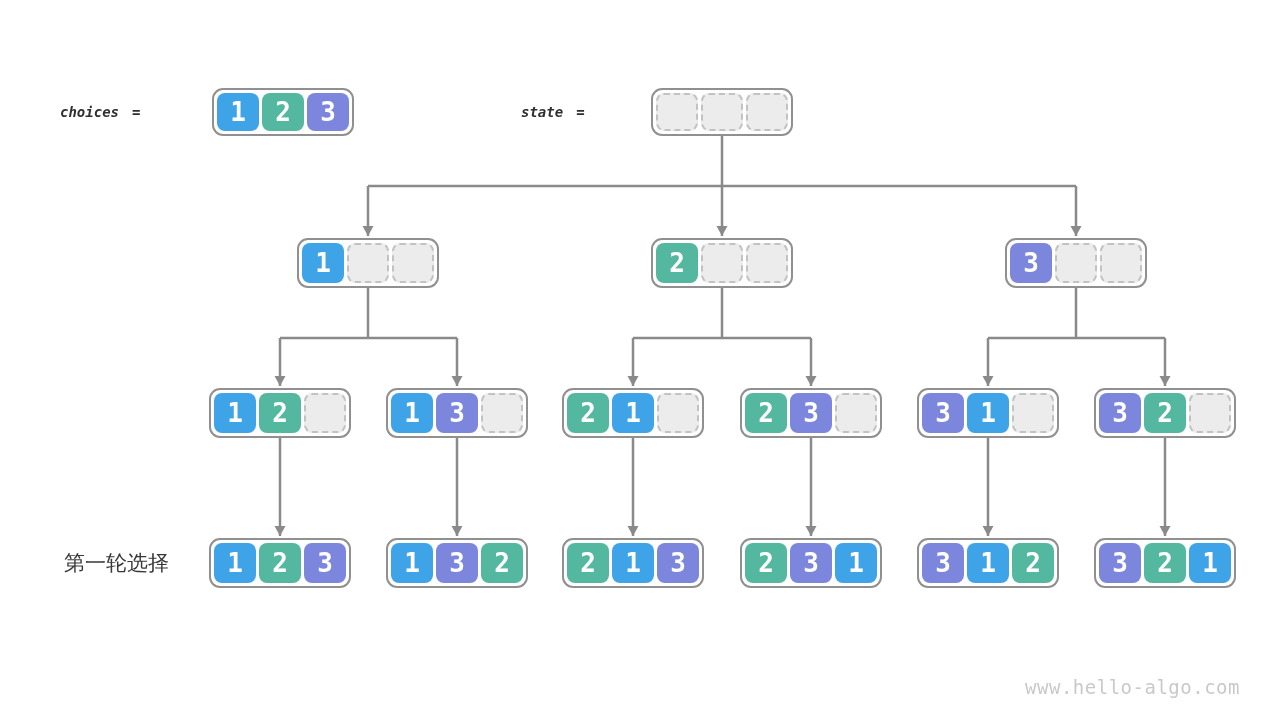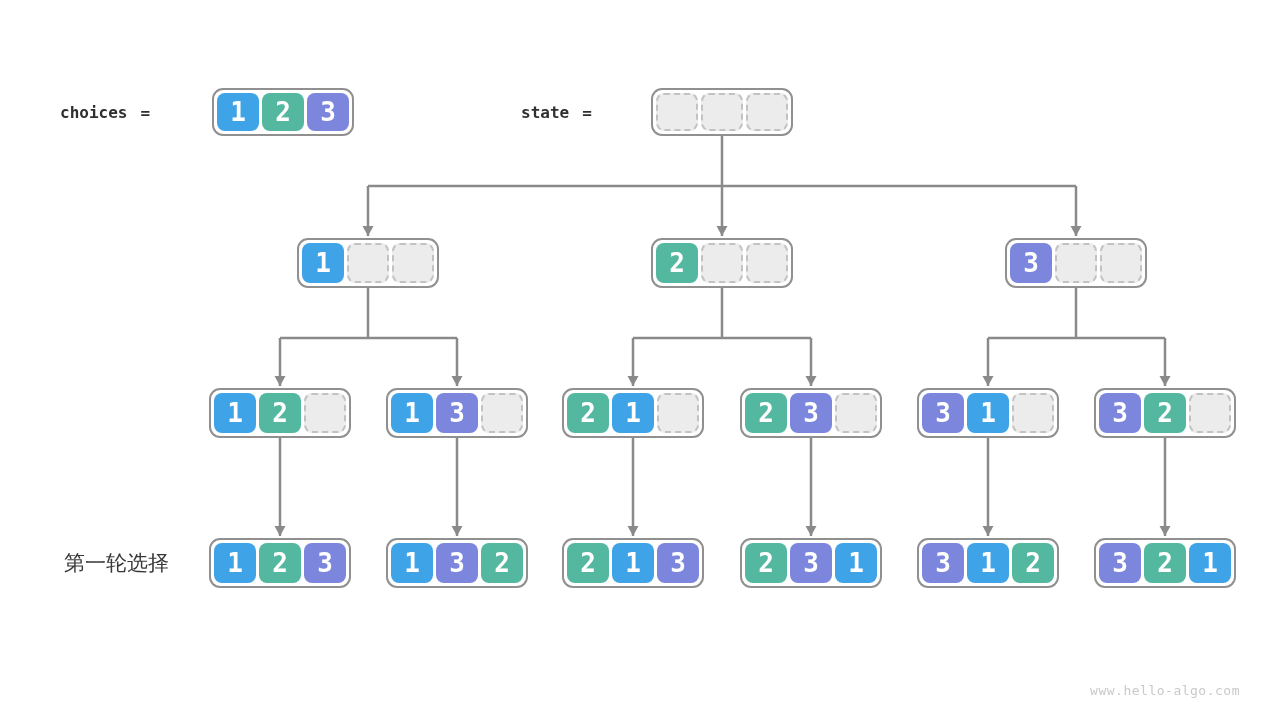--- a/index.html
+++ b/index.html
@@ -6,21 +6,21 @@
   .canvas{
     position:relative;width:1280px;height:720px;background:#ffffff;
     font-family:"DejaVu Sans Mono","Liberation Mono",monospace;overflow:hidden;
   }
   .connectors{position:absolute;left:0;top:0;width:1280px;height:720px;}
   .connectors path{stroke:var(--c-arrow,#8A8A8A);fill:none;stroke-width:2.5;}
   .connectors .ah{fill:var(--c-arrow,#8A8A8A);stroke:none;}
 
   .labelbox{
     position:absolute;height:48px;display:flex;align-items:center;gap:13px;
-    font-weight:bold;font-size:16px;color:var(--c-label-text,#2F2F2F);
+    font-weight:bold;font-size:14px;color:var(--c-label-text,#2F2F2F);font-style:italic;
   }
   .rowlabel{
     position:absolute;left:64px;height:50px;display:flex;align-items:center;
     font-family:"Liberation Sans","DejaVu Sans",sans-serif;
     font-size:21px;color:var(--c-row-label-text,#373737);
   }
   .sbox{
     position:absolute;box-sizing:border-box;height:50px;width:142px;
     display:flex;gap:3px;padding:3px;background:#ffffff;
     border:2px solid var(--c-box-border,#909090);border-radius:11px;
@@ -29,21 +29,21 @@
   .cell{
     flex:0 0 42px;width:42px;box-sizing:border-box;border-radius:8px;
     display:flex;align-items:center;justify-content:center;
     font-weight:bold;font-size:26px;color:#ffffff;
   }
   .cell.empty{
     background:var(--c-empty-fill,#ECECEC);
     border:2px dashed var(--c-empty-border,#C2C2C2);
   }
   .watermark{
-    position:absolute;right:40px;bottom:22px;font-size:13px;
+    position:absolute;right:40px;bottom:22px;font-size:19px;
     color:var(--c-watermark-text,#C9C9C9);letter-spacing:0.5px;
   }
 </style>
 </head>
 <body>
 
 <div class="canvas">
 
   <svg class="connectors" viewBox="0 0 1280 720" xmlns="http://www.w3.org/2000/svg">
     <defs>

